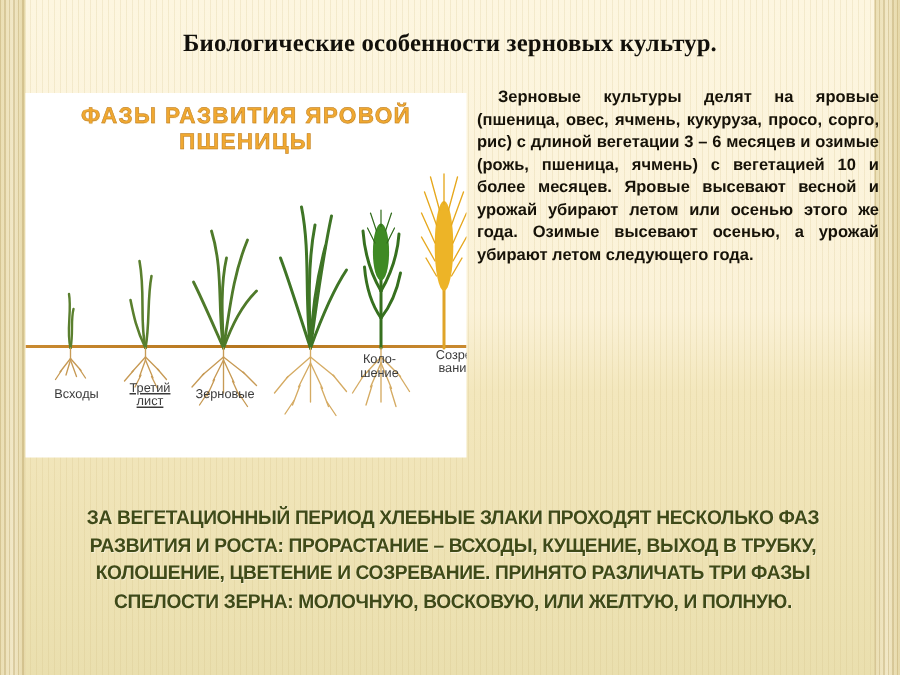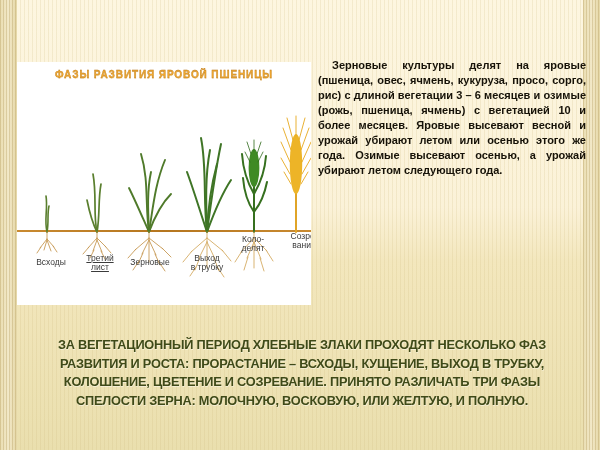--- a/index.html
+++ b/index.html
@@ -68,21 +68,21 @@
     background: #ffffff;
     overflow: hidden;
   }
 
   #diagram-title {
     position: absolute;
     left: 0;
     right: 0;
     top: 7px;
     text-align: center;
-    font-size: 10px;
+    font-size: 15px;
     font-weight: bold;
     letter-spacing: 0.9px;
     color: #f0a830;
     -webkit-text-stroke: 0.3px #b4741a;
     text-shadow: 0.5px 0.5px 0 #fff3d8;
   }
 
   
   #soil-line {
     position: absolute;
@@ -139,20 +139,21 @@
   #caption .cap-line { display: block; white-space: nowrap; }
 </style>
 </head>
 <body>
 
 <div id="slide">
 
   <div class="edge-band left"></div>
   <div class="edge-band right"></div>
 
+  <div id="title">Биологические особенности зерновых культур.</div>
 
   <div id="diagram-panel">
 
     <div id="diagram-title">ФАЗЫ РАЗВИТИЯ ЯРОВОЙ ПШЕНИЦЫ</div>
 
     <div id="soil-line"></div>
 
     <svg class="plant-svg" style="left:10px; top:120px;" width="40" height="98" viewBox="0 0 40 98">
       <g fill="none" stroke="#5a7f2e" stroke-width="1.6" stroke-linecap="round">
         <path d="M20 50 C17 38 21 26 19 14"></path>
@@ -233,22 +234,20 @@
           <path d="M30 118 L38 135"></path>
         <path d="M15 127 L6 138"></path>
           <path d="M45 126 L54 137"></path>
         <path d="M23 133 L18 146"></path>
           <path d="M37 134 L42 147"></path>
         <path d="M30 118 L30 144"></path>
         <path d="M19 143 L13 152"></path>
           <path d="M41 144 L47 153"></path>
       </g>
     </svg>
-    <div class="stage-label" style="left:160px; top:192px; width:60px;">Выход
-в трубку</div>
 
     <svg class="plant-svg" style="left:214px; top:72px;" width="46" height="146" viewBox="0 0 46 146">
       <g fill="none" stroke="#36701f" stroke-width="2" stroke-linecap="round">
         <path d="M23 98 L23 34"></path>
         <path d="M23 60 C16 48 12 34 11 20"></path>
         <path d="M23 60 C30 48 34 36 35 22"></path>
         <path d="M23 78 C16 68 13 56 12 44"></path>
         <path d="M23 78 C31 68 34 58 36 48"></path>
       </g>
 
@@ -269,21 +268,21 @@
         <path d="M23 108 L16 124"></path>
           <path d="M23 108 L30 125"></path>
         <path d="M11 117 L4 128"></path>
           <path d="M35 116 L42 127"></path>
         <path d="M17 123 L13 136"></path>
           <path d="M29 124 L33 137"></path>
         <path d="M23 108 L23 134"></path>
       </g>
     </svg>
     <div class="stage-label" style="left:212px; top:173px; width:48px;">Коло-
-делят</div>
+шение</div>
 
     <svg class="plant-svg" style="left:256px; top:52px;" width="46" height="120" viewBox="0 0 46 120">
       <g fill="none" stroke="#e0a427" stroke-width="2" stroke-linecap="round">
         <path d="M23 118 L23 56"></path>
       </g>
       <g fill="#edb427" stroke="none">
         <ellipse cx="23" cy="50" rx="6.2" ry="30"></ellipse>
       </g>
       <g fill="none" stroke="#e6a81d" stroke-width="0.9" stroke-linecap="round">
         <path d="M23 22 L23 2"></path>

